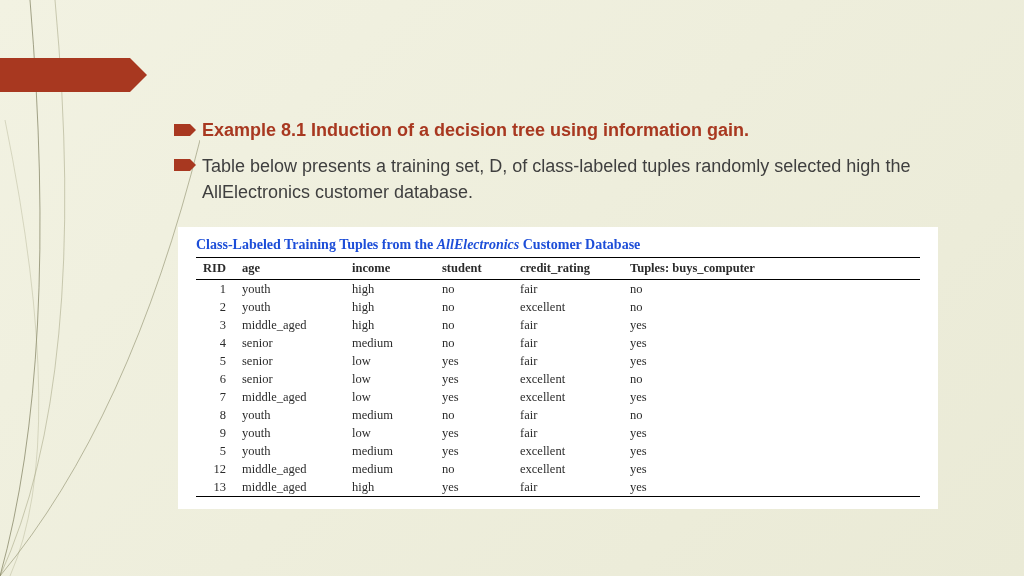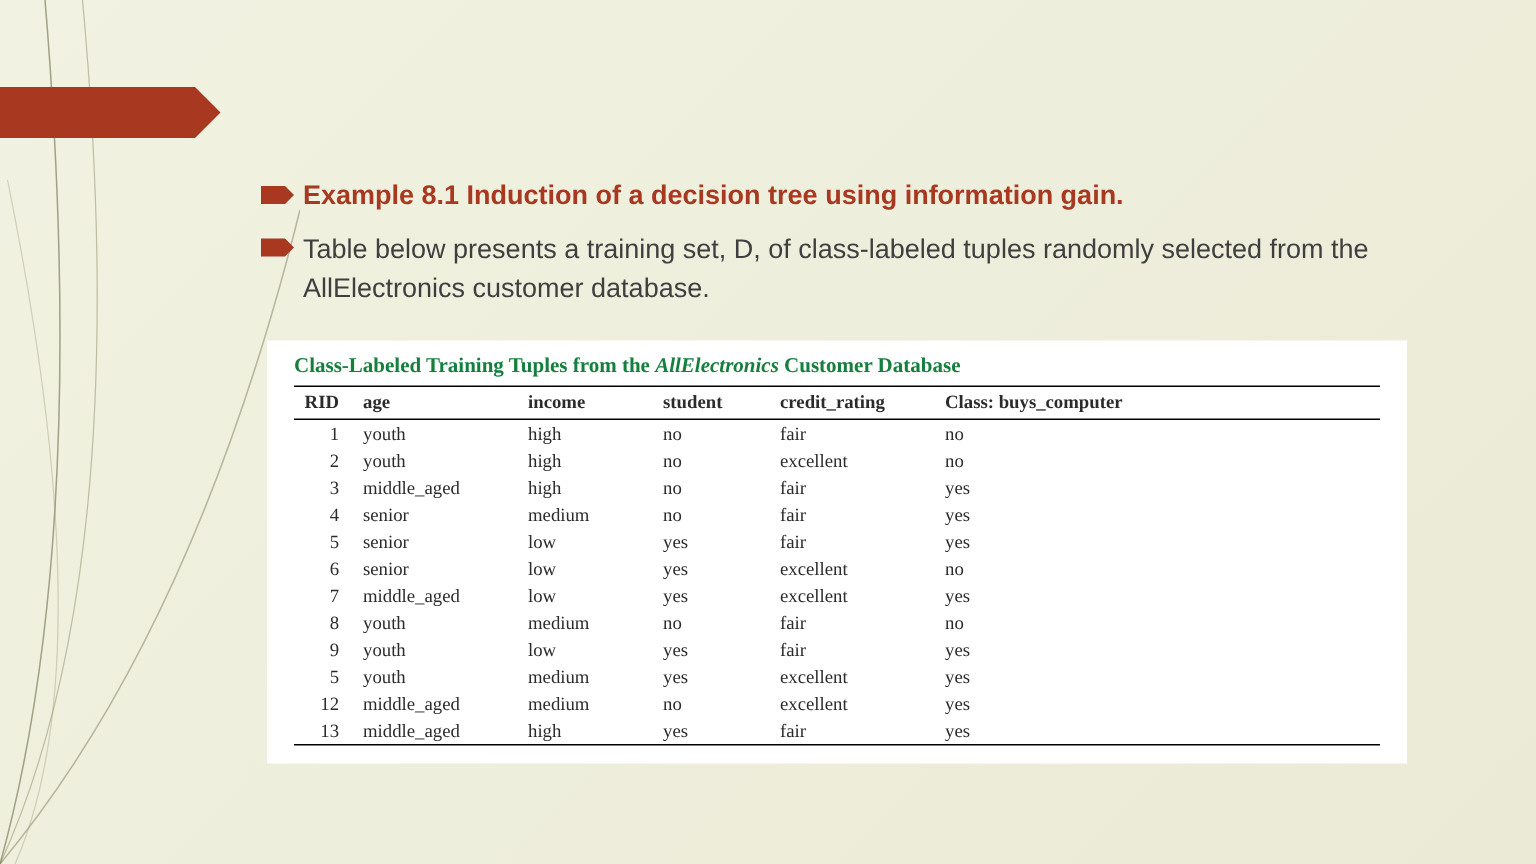--- a/index.html
+++ b/index.html
@@ -88,21 +88,21 @@
     background: #ffffff;
     width: 760px;
     padding: 10px 18px 12px 18px;
     font-family: Georgia, "Times New Roman", serif;
     color: #2b2b2b;
   }
   .table-caption {
     font-size: 14px;
     font-weight: bold;
     margin-bottom: 4px;
-    color: #15803d;
+    color: #1d4ed8;
   }
   .table-caption .italic { font-style: italic; }
   table {
     border-collapse: collapse;
     width: 100%;
     font-size: 12.5px;
   }
   thead tr {
     border-top: 1.5px solid #000;
     border-bottom: 1px solid #000;
@@ -142,21 +142,21 @@
 
 <div class="content">
 
   <div class="bullet-line">
     <span class="bullet-icon"></span>
     <span class="heading-text">Example 8.1 Induction of a decision tree using information gain.</span>
   </div>
 
   <div class="bullet-line">
     <span class="bullet-icon"></span>
-    <span class="body-text">Table below presents a training set, D, of class-labeled tuples randomly selected from the AllElectronics customer database.</span>
+    <span class="body-text">Table below presents a training set, D, of class-labeled tuples randomly selected high the AllElectronics customer database.</span>
   </div>
 
   <div class="table-panel">
     <div class="table-caption">
       <span>Class-Labeled Training Tuples from the </span><span class="italic">AllElectronics</span><span> Customer Database</span>
     </div>
     <table>
       <colgroup>
         <col class="c-rid">
           <col class="c-age">
@@ -165,21 +165,21 @@
           <col class="c-credit">
           <col class="c-class">
       </colgroup>
       <thead>
         <tr>
           <th class="rid">RID</th>
           <th>age</th>
           <th>income</th>
           <th>student</th>
           <th>credit_rating</th>
-          <th>Class: buys_computer</th>
+          <th>Tuples: buys_computer</th>
         </tr>
       </thead>
       <tbody id="tuples-body">
           <tr>
             <td class="rid">1</td>
             <td>youth</td>
             <td>high</td>
             <td>no</td>
             <td>fair</td>
             <td>no</td>

